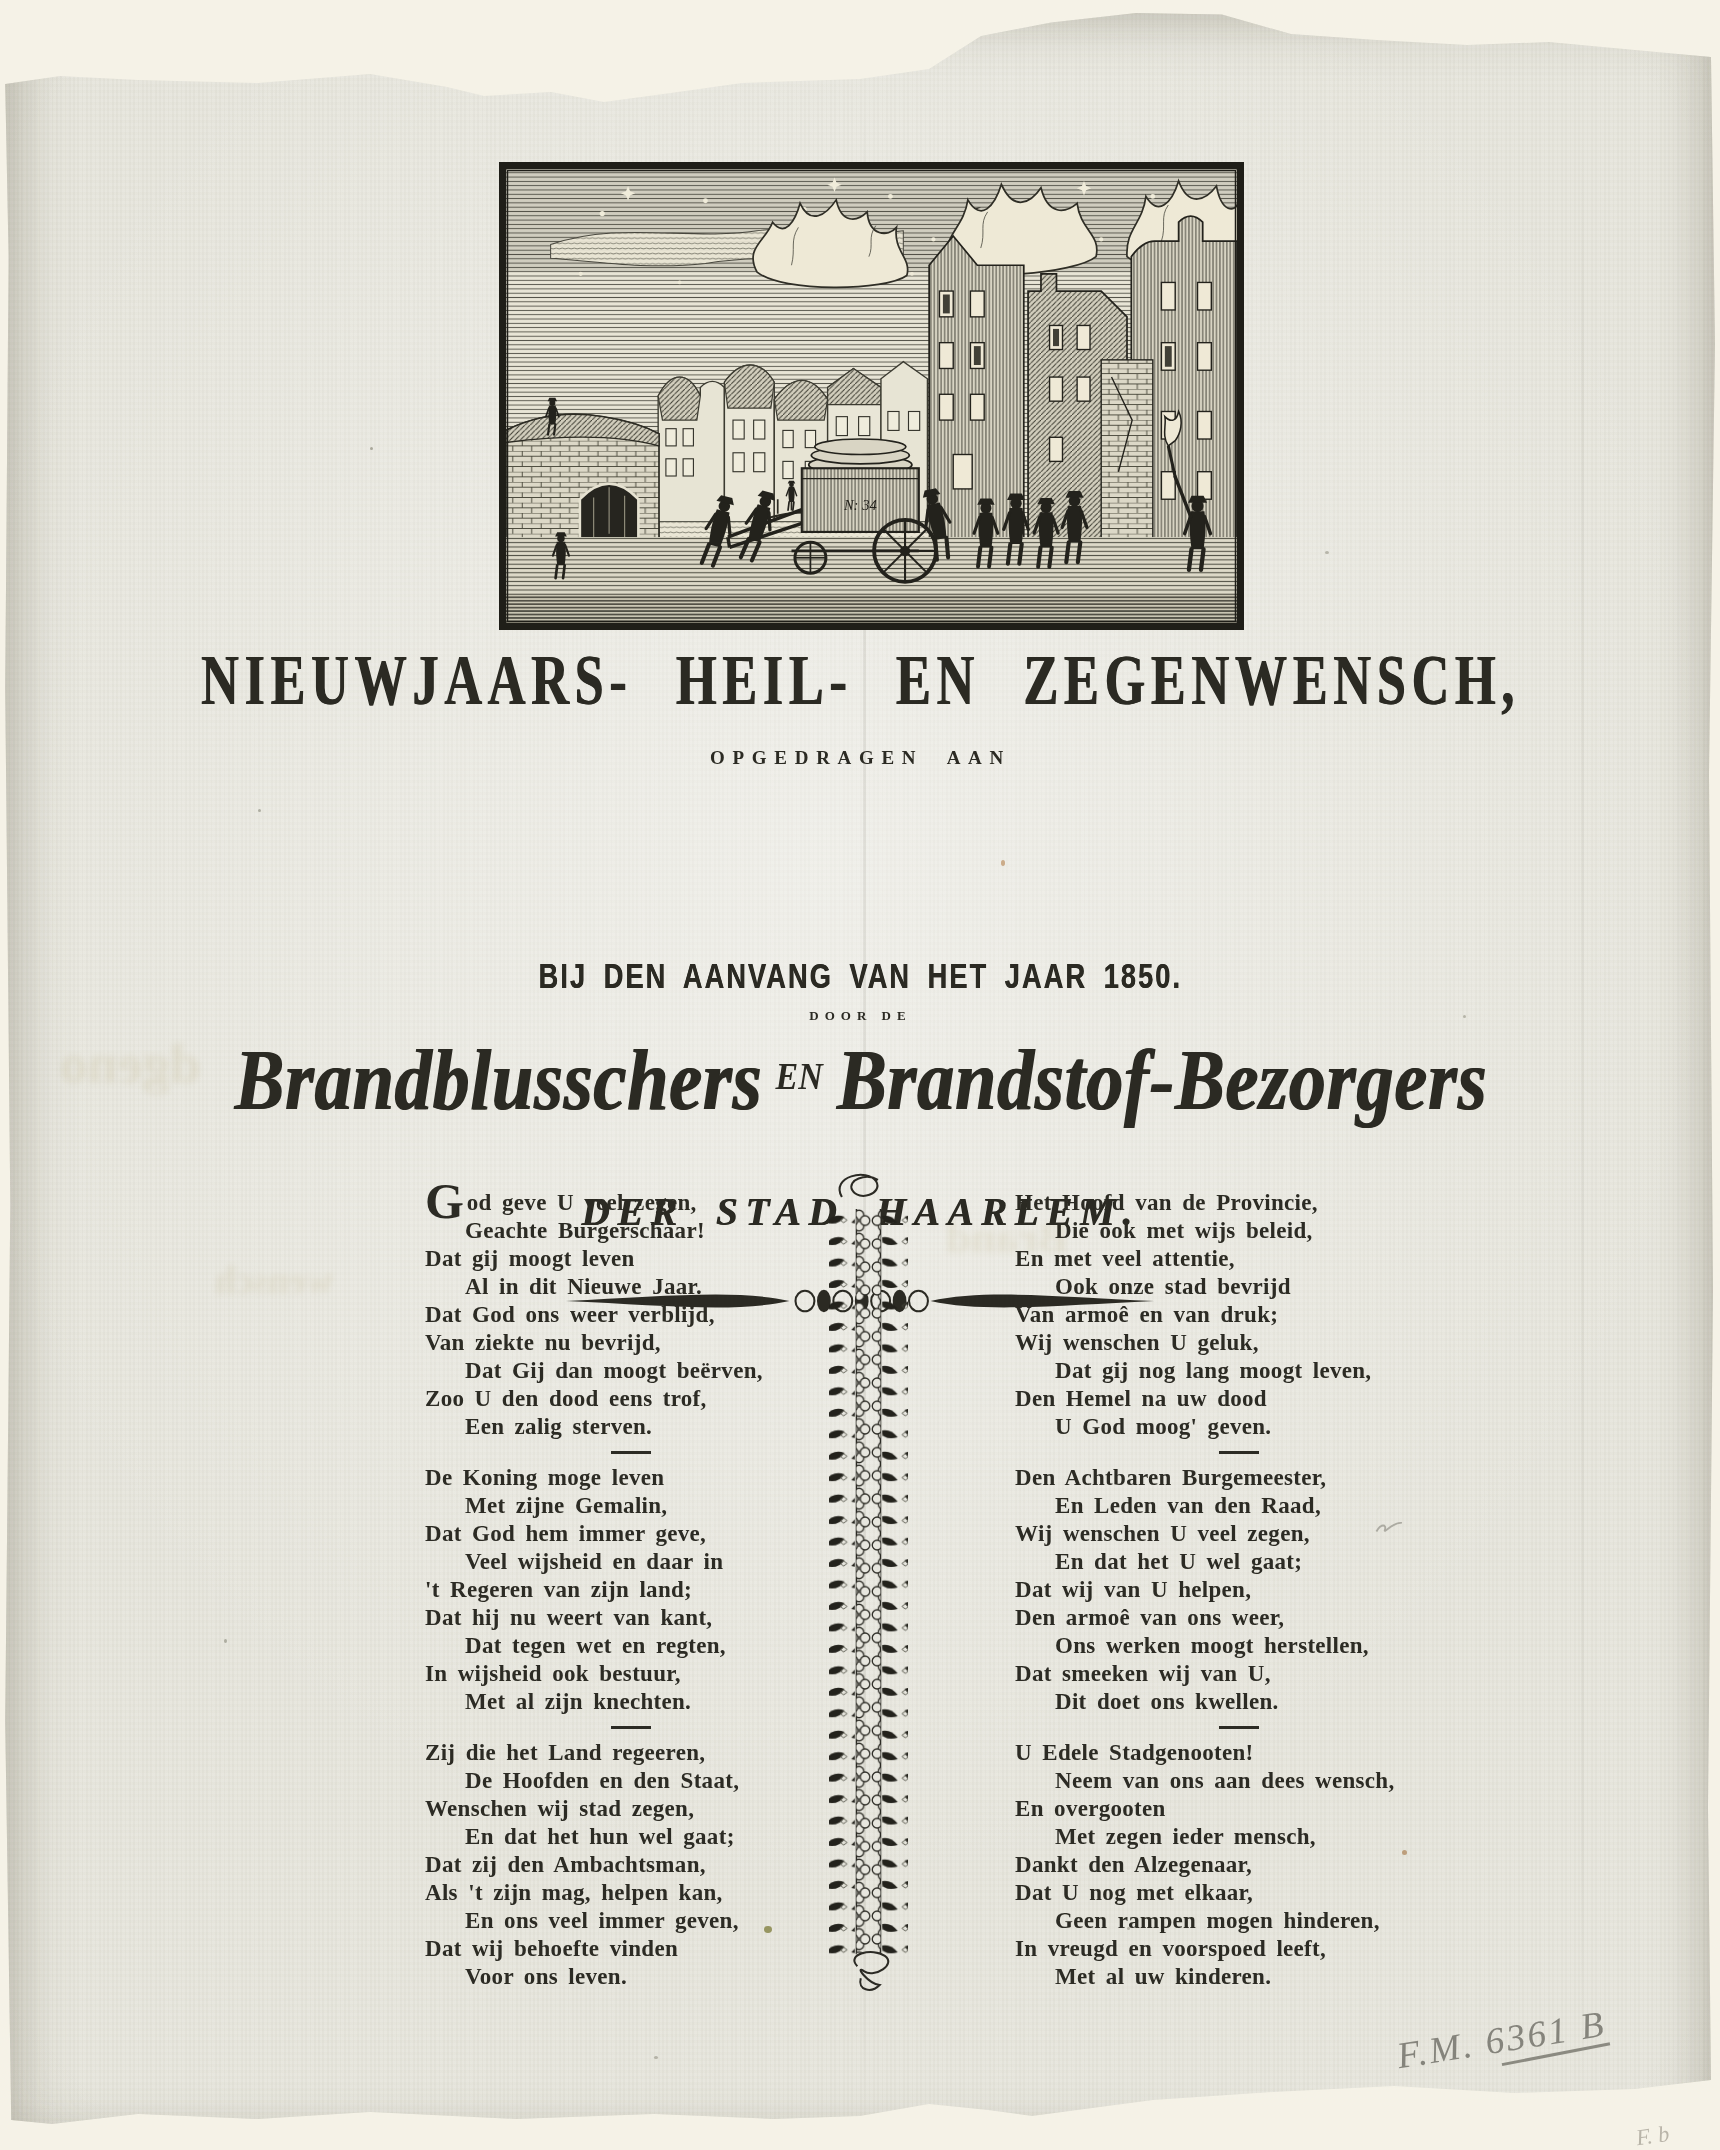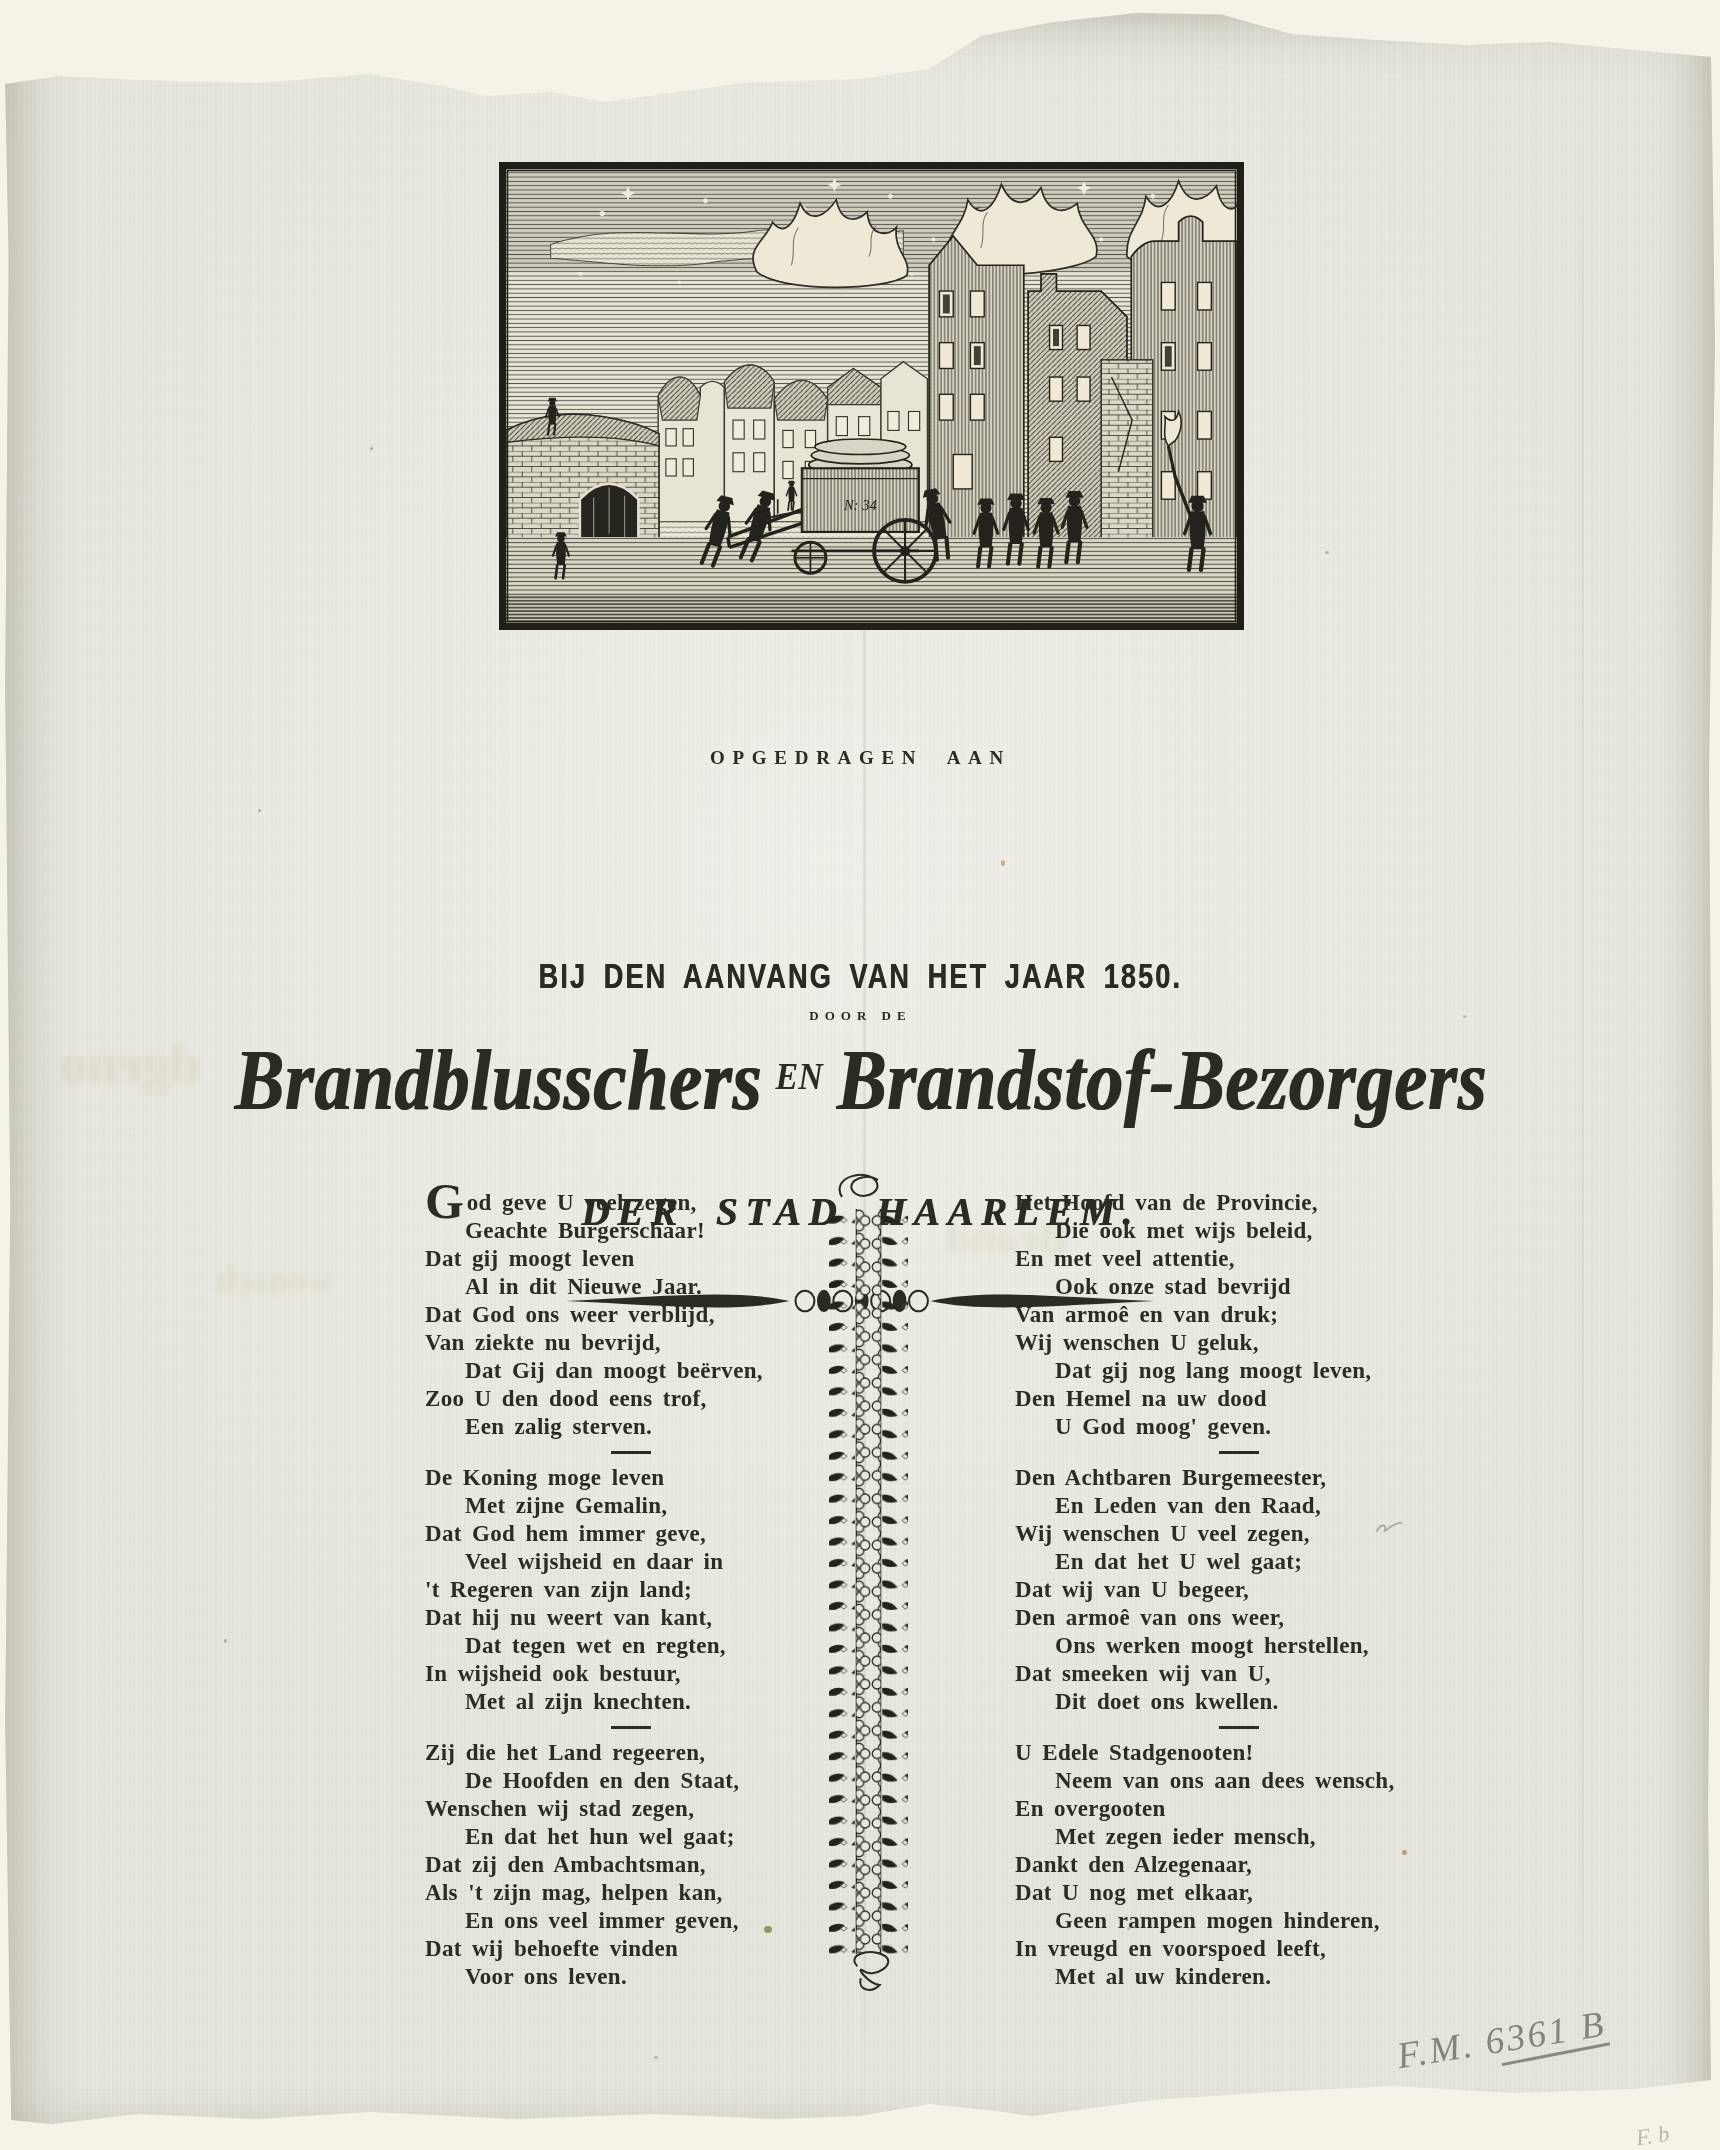--- a/index.html
+++ b/index.html
@@ -317,20 +317,21 @@
       <use href="#figman" transform="translate(812,452)"></use>
       <path d="M804 412 L786 366" stroke="#23221c" stroke-width="4" stroke-linecap="round"></path>
       <line x1="786" y1="366" x2="778" y2="330" stroke="#23221c" stroke-width="3.5"></line>
       <path d="M778 330 C770 318 776 306 774 296 C782 304 788 300 790 290 C796 302 792 316 786 324 Z" fill="#eee9d6" stroke="#23221c" stroke-width="1.8"></path>
     </g>
 
     <rect x="4" y="4" width="858" height="536" fill="none" stroke="#1f1e18" stroke-width="9"></rect>
     <rect x="10" y="10" width="846" height="524" fill="none" stroke="#1f1e18" stroke-width="1.5"></rect>
   </svg>
 
+  <div class="tline h-main"><span>NIEUWJAARS- HEIL- EN ZEGENWENSCH,</span></div>
   <div class="tline h-ded"><span>OPGEDRAGEN AAN</span></div>
   <div class="tline h-occ"><span>BIJ DEN AANVANG VAN HET JAAR 1850.</span></div>
   <div class="tline h-door"><span>DOOR DE</span></div>
   <div class="tline h-org">
     <span class="big">Brandblusschers</span><span class="conj">EN</span><span class="big">Brandstof-Bezorgers</span>
   </div>
   <div class="tline h-city"><span>DER STAD HAARLEM.</span></div>
 
   <svg class="divider" viewBox="0 0 700 44">
     <path d="M8 22 C120 17 205 8 268 22 C205 36 120 27 8 22 Z" fill="#2b2a23"></path>
@@ -396,21 +397,21 @@
         <div class="pline ind">Dat gij nog lang moogt leven,</div>
         <div class="pline">Den Hemel na uw dood</div>
         <div class="pline ind">U God moog' geven.</div>
       </div>
       <div class="stanza-rule"></div>
       <div class="stanza">
         <div class="pline">Den Achtbaren Burgemeester,</div>
         <div class="pline ind">En Leden van den Raad,</div>
         <div class="pline">Wij wenschen U veel zegen,</div>
         <div class="pline ind">En dat het U wel gaat;</div>
-        <div class="pline">Dat wij van U begeer,</div>
+        <div class="pline">Dat wij van U helpen,</div>
         <div class="pline">Den armoê van ons weer,</div>
         <div class="pline ind">Ons werken moogt herstellen,</div>
         <div class="pline">Dat smeeken wij van U,</div>
         <div class="pline ind">Dit doet ons kwellen.</div>
       </div>
       <div class="stanza-rule"></div>
       <div class="stanza">
         <div class="pline">U Edele Stadgenooten!</div>
         <div class="pline ind">Neem van ons aan dees wensch,</div>
         <div class="pline">En overgooten</div>

